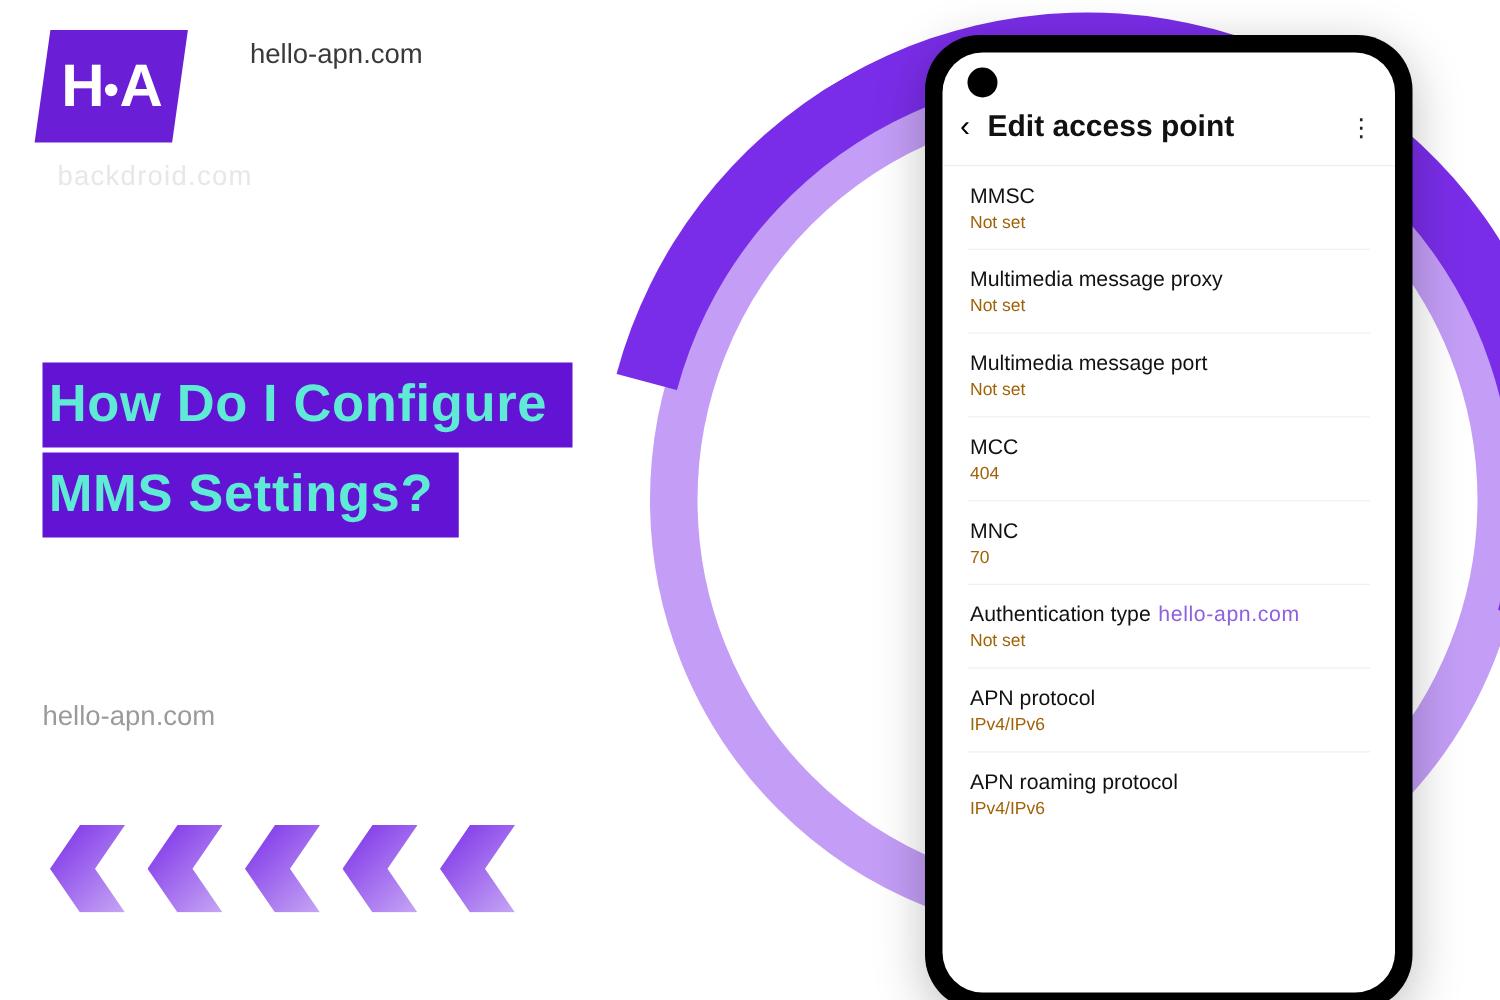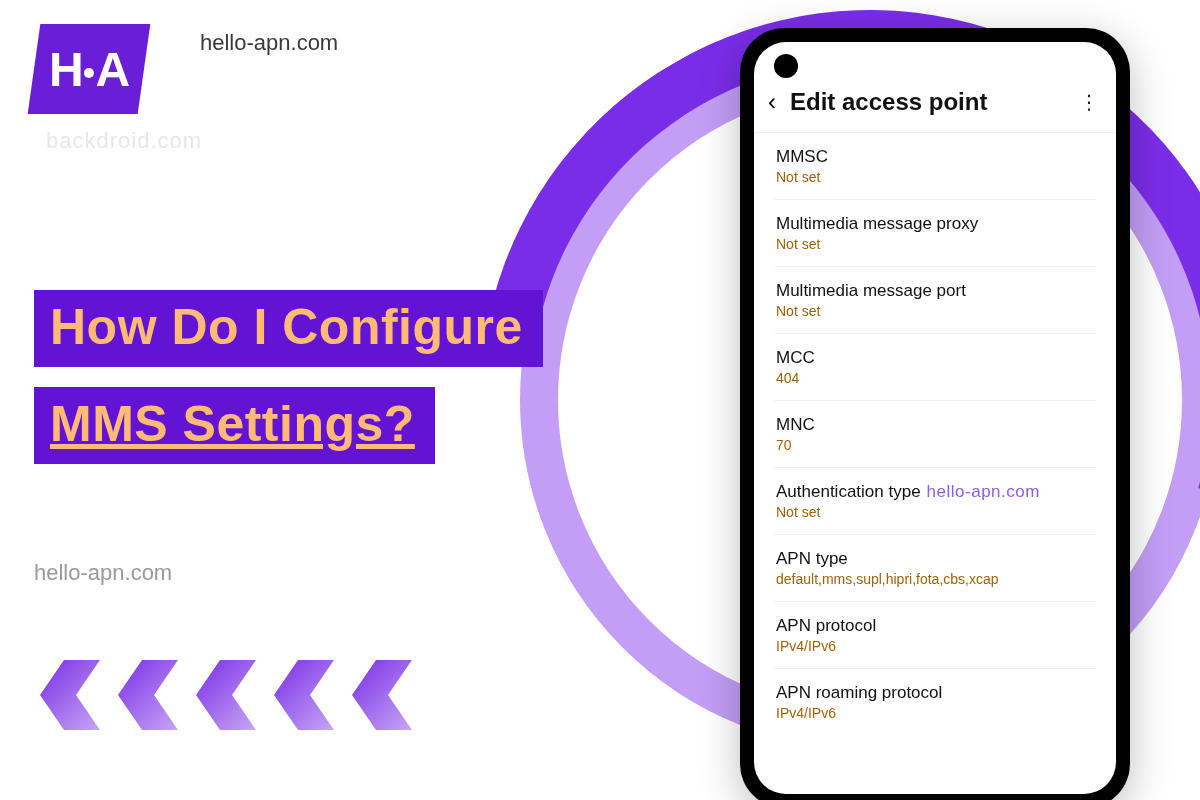--- a/index.html
+++ b/index.html
@@ -68,29 +68,29 @@
 
 
 .headline {
   position: absolute;
   top: 290px;
   left: 34px;
 }
 .headline span {
   display: inline-block;
   background: #6213d4;
-  color: #fdba74;
-  font-size: 50px;
+  color: #5eead4;
+  font-size: 42px;
   font-weight: 700;
-  padding: 10px 20px 12px 16px;
+  padding: 10px 20px 12px 5px;
   line-height: 1.1;
   font-family: "Arial Narrow", Arial, sans-serif;
   letter-spacing: 0.5px;
 }
-.headline .line2 { margin-top: 20px; text-decoration: underline; }
+.headline .line2 { margin-top: 4px; }
 
 
 .chevrons {
   position: absolute;
   top: 660px;
   left: 40px;
   display: flex;
   gap: 18px;
 }
 .chev {
@@ -269,24 +269,20 @@
         <div class="value">70</div>
       </div>
       <div class="row">
         <div class="label">
           <span>Authentication type</span>
           <span class="auth-wm">hello-apn.com</span>
         </div>
         <div class="value">Not set</div>
       </div>
       <div class="row">
-        <div class="label">APN type</div>
-        <div class="value">default,mms,supl,hipri,fota,cbs,xcap</div>
-      </div>
-      <div class="row">
         <div class="label">APN protocol</div>
         <div class="value">IPv4/IPv6</div>
       </div>
       <div class="row">
         <div class="label">APN roaming protocol</div>
         <div class="value">IPv4/IPv6</div>
       </div>
     </div>
   </div>
 </div>

